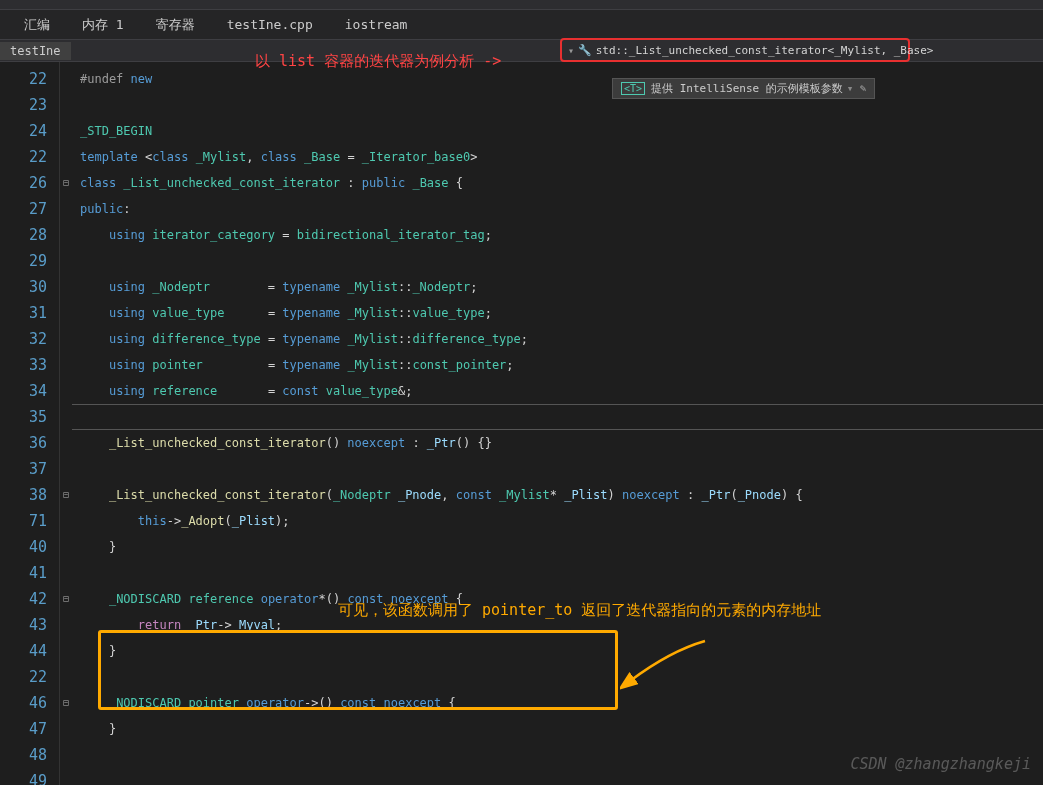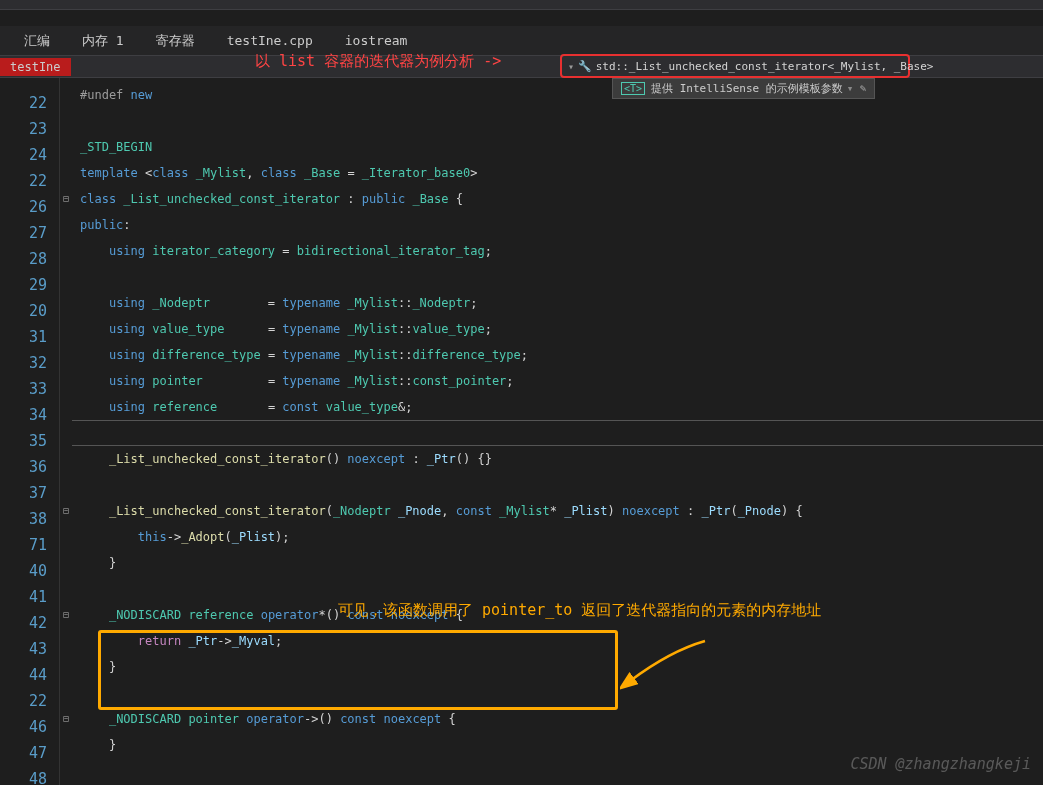--- a/index.html
+++ b/index.html
@@ -18,41 +18,40 @@
   height: 10px;
   border-bottom: 1px solid #3e3e42;
 }
 .tabs {
   background: #252526;
   height: 30px;
   display: flex;
   align-items: center;
   padding-left: 8px;
   border-bottom: 1px solid #3e3e42;
-  margin-top: 16px;
 }
 .tab {
   color: #cccccc;
   padding: 6px 16px;
   font-size: 13px;
   cursor: pointer;
 }
 .subtabs {
   background: #2d2d30;
   height: 22px;
   display: flex;
   align-items: center;
   border-bottom: 1px solid #3e3e42;
   position: relative;
 }
 .subtab {
   color: #cccccc;
   padding: 2px 10px;
   font-size: 12px;
-  background: #b91c1c;
+  background: #404040;
   margin-right: 4px;
 }
 .breadcrumb-box {
   position: absolute;
   left: 560px;
   top: -2px;
   width: 350px;
   height: 24px;
   border: 2.5px solid #e83030;
   border-radius: 4px;
@@ -86,21 +85,21 @@
 }
 .editor {
   display: flex;
   height: calc(100% - 62px);
 }
 .gutter {
   width: 60px;
   background: #1e1e1e;
   text-align: right;
   padding-right: 12px;
-  padding-top: 12px;
+  padding-top: 4px;
   color: #5a9dc9;
   font-size: 15px;
   line-height: 26px;
   border-right: 1px solid #333;
 }
 .gutter .ln { display: block; }
 .fold-col {
   width: 12px;
   background: #1e1e1e;
   padding-top: 4px;
@@ -221,21 +220,21 @@
 <div class="editor">
   <div class="gutter">
     <span class="ln">22</span>
       <span class="ln">23</span>
       <span class="ln">24</span>
       <span class="ln">22</span>
     <span class="ln">26</span>
       <span class="ln">27</span>
       <span class="ln">28</span>
       <span class="ln">29</span>
-    <span class="ln">20</span>
+    <span class="ln">30</span>
       <span class="ln">31</span>
       <span class="ln">32</span>
       <span class="ln">33</span>
     <span class="ln">34</span>
       <span class="ln">35</span>
       <span class="ln">36</span>
       <span class="ln">37</span>
     <span class="ln">38</span>
       <span class="ln">71</span>
       <span class="ln">40</span>

